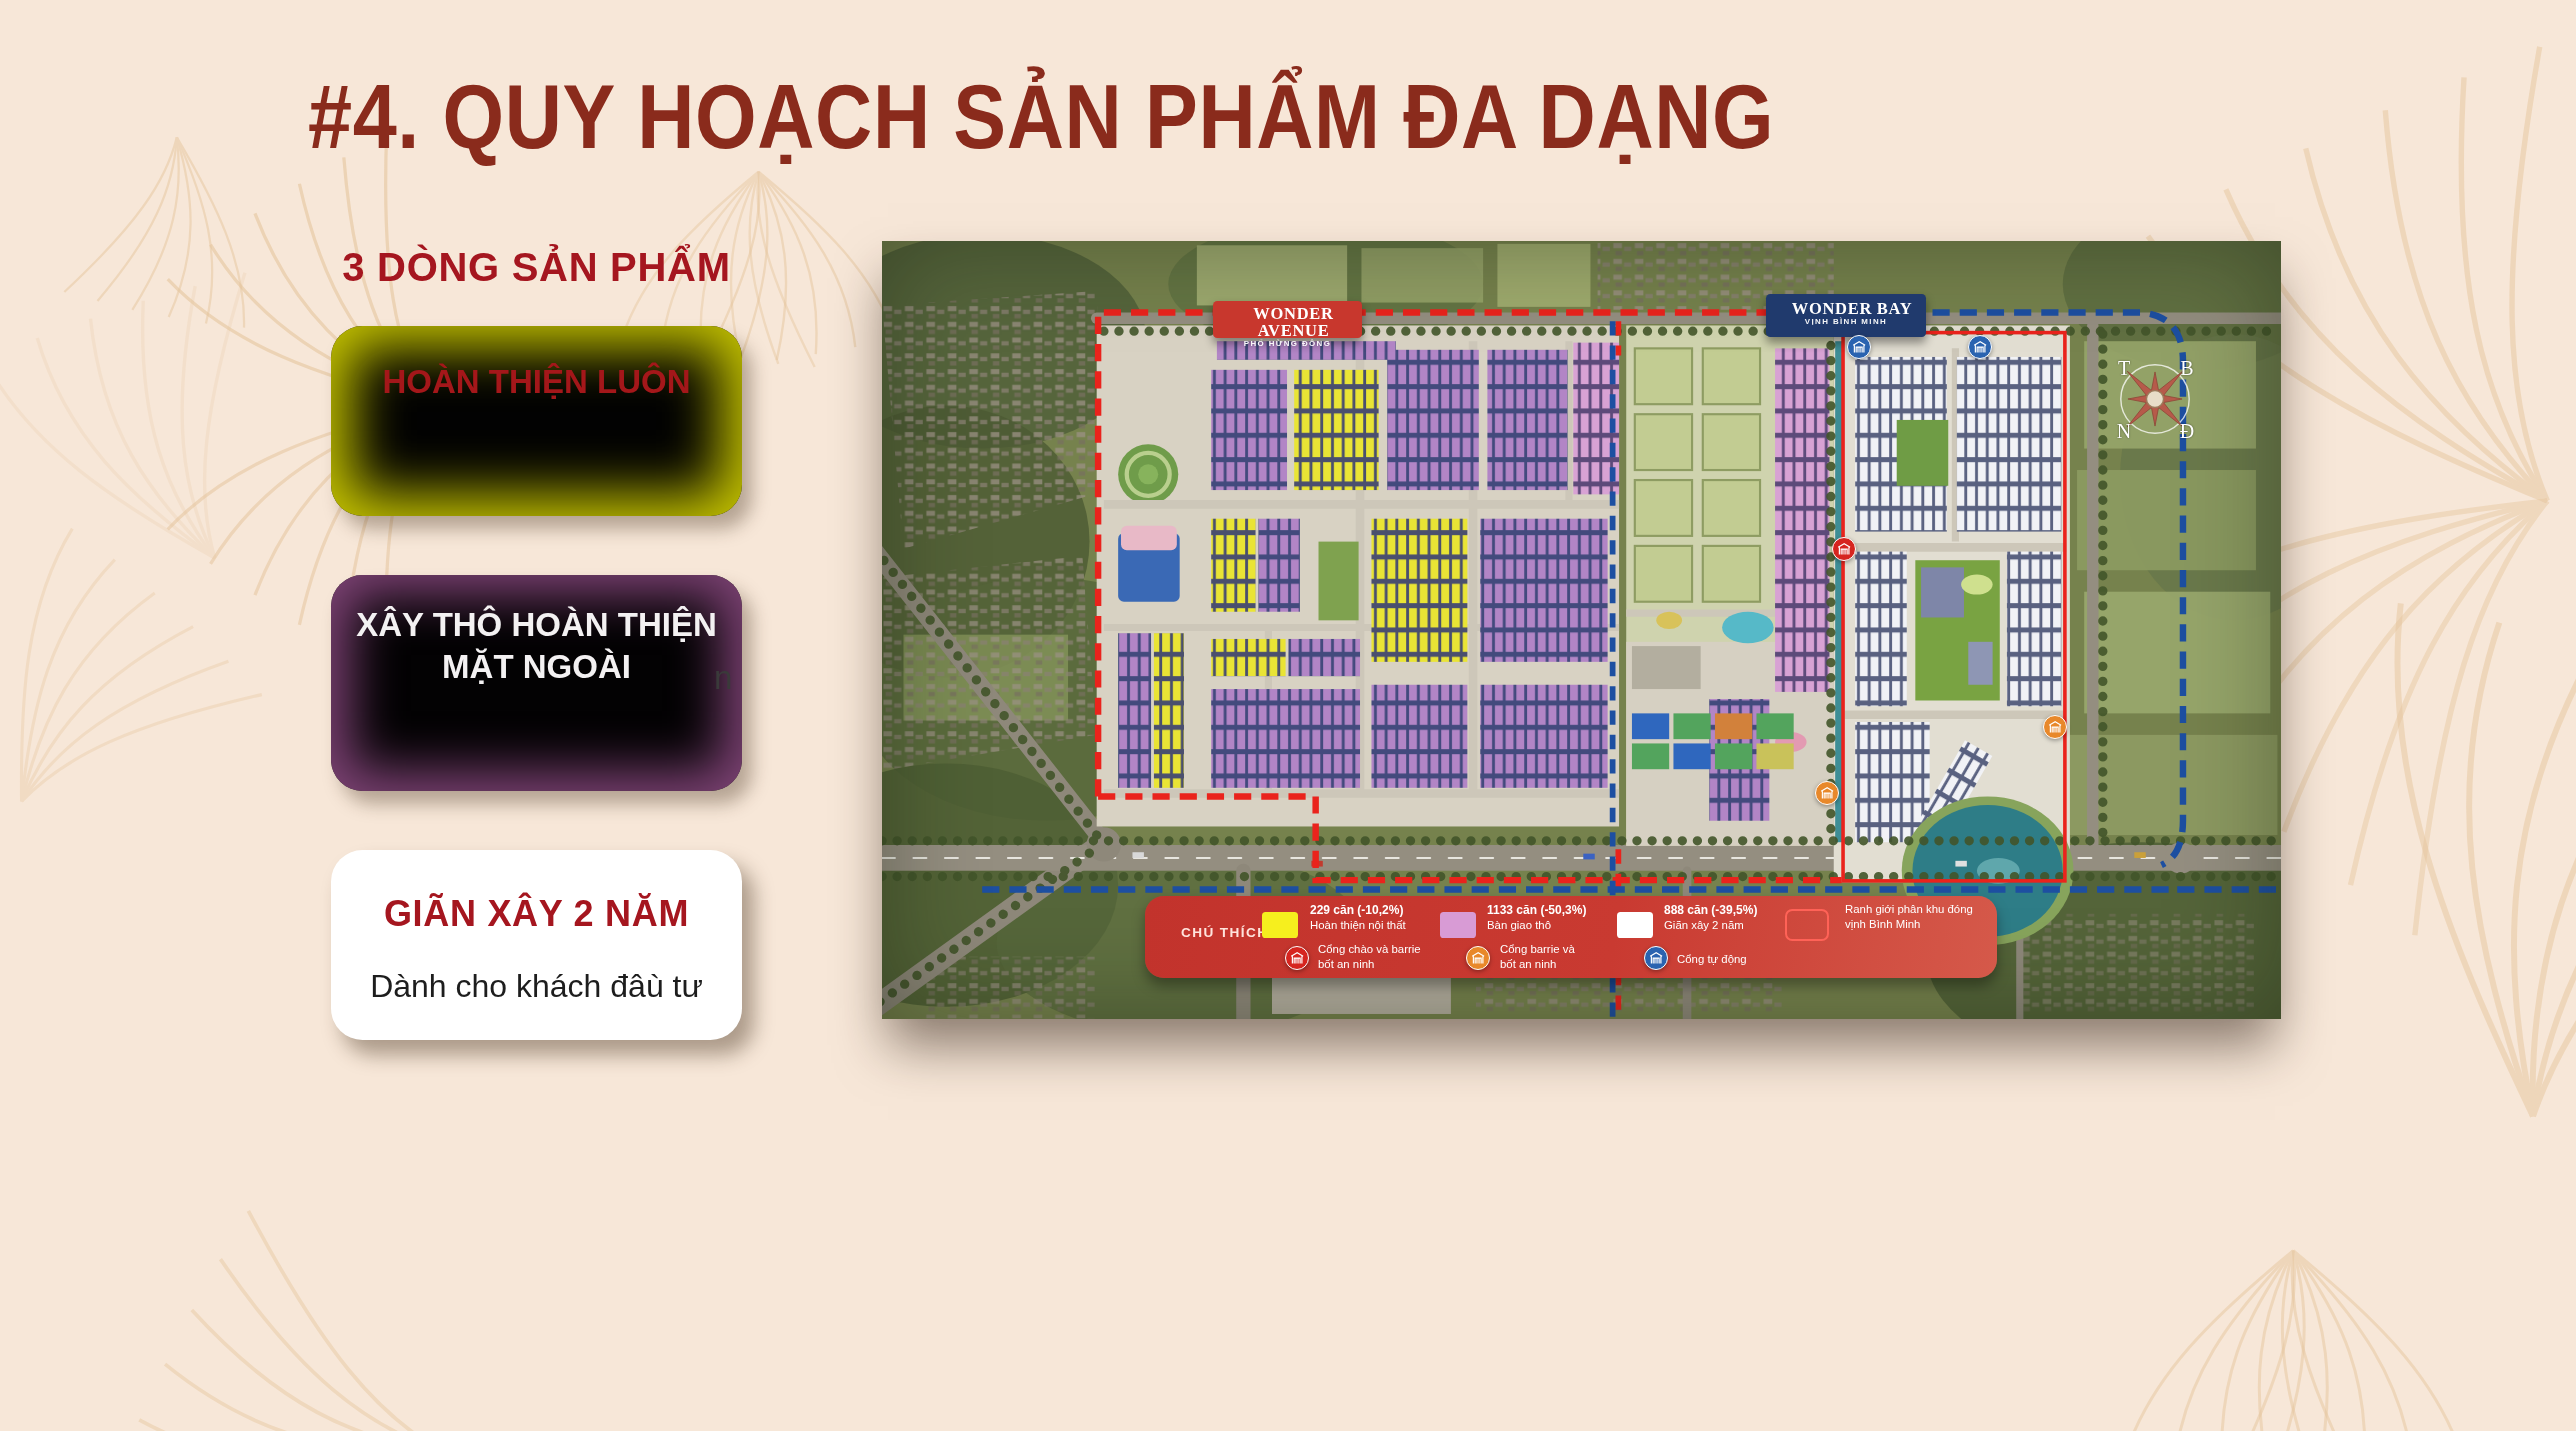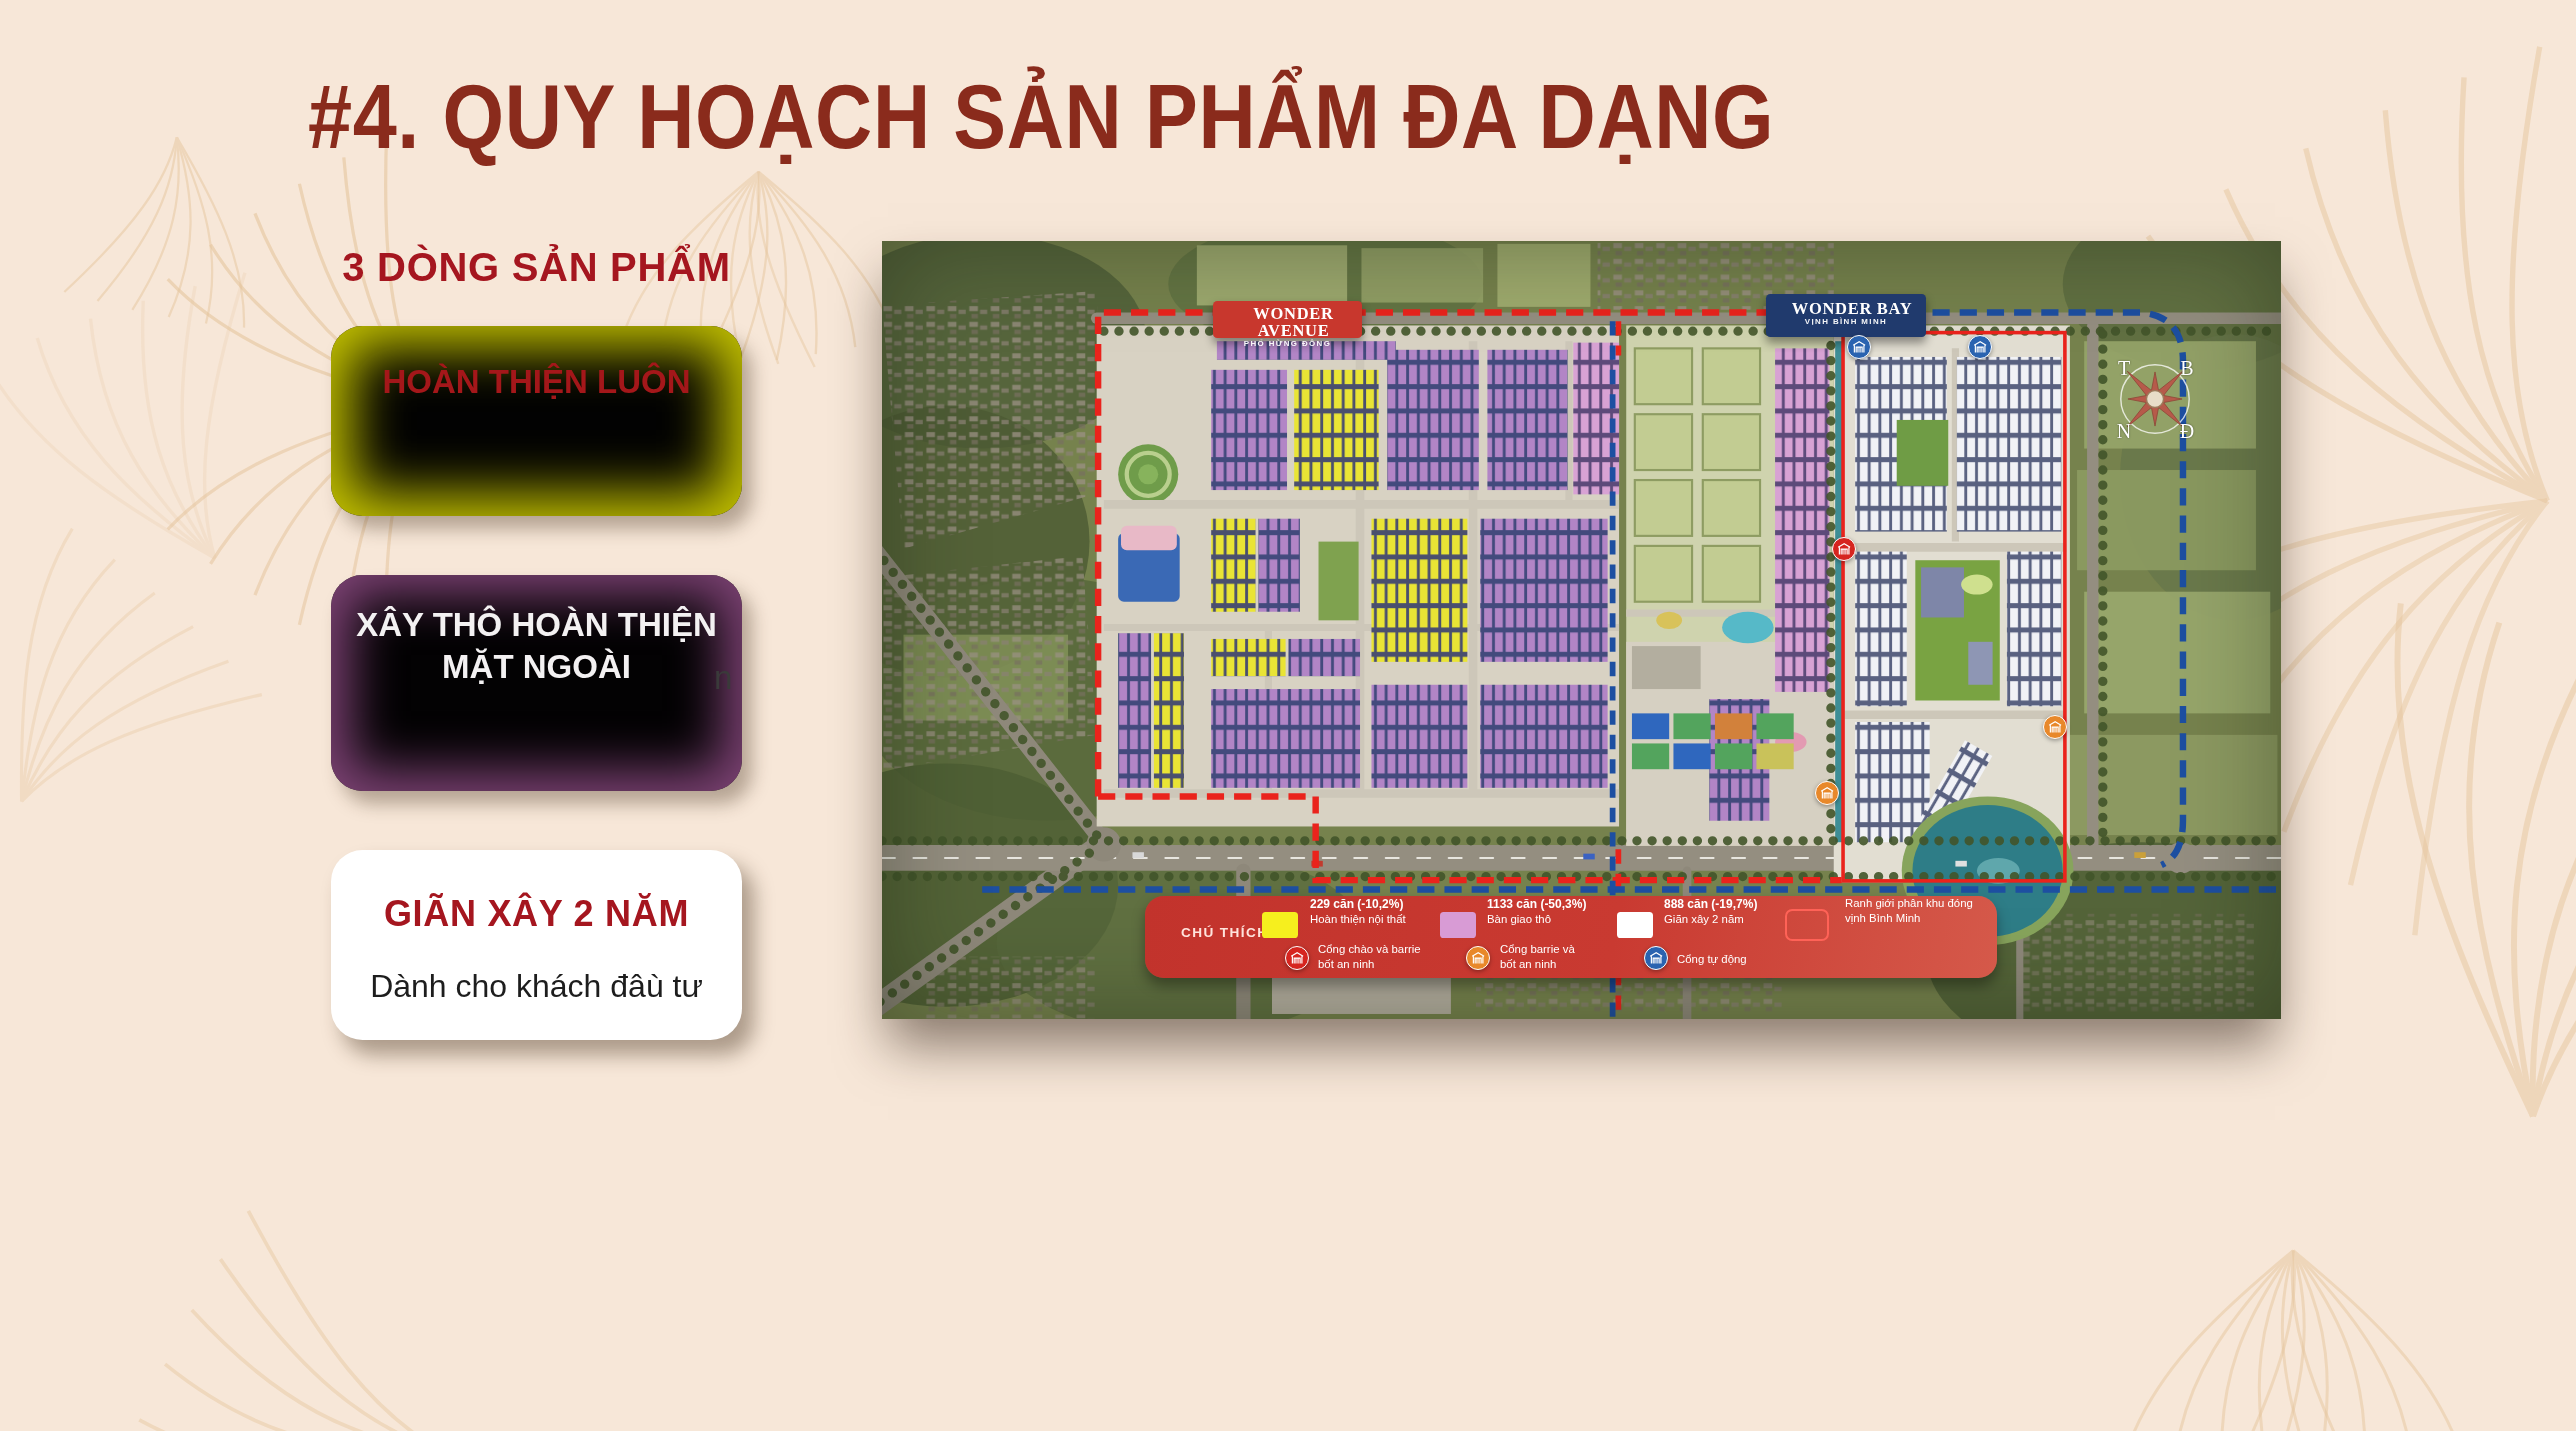--- a/index.html
+++ b/index.html
@@ -45,21 +45,21 @@
   .banner-title { font-family:"Liberation Serif", serif; font-weight:bold; font-size:16.5px; letter-spacing:0.7px; line-height:1.05;margin-left:12px; }
   .banner-sub { font-size:7.9px; font-weight:bold; letter-spacing:1.4px; opacity:.95; }
 
   
   .legend { position:absolute; left:263px; top:655px; width:852px; height:82px; z-index:4;
             background:linear-gradient(100deg,#c2332c 0%, #c93a31 55%, #d5594a 100%);
             border-radius:18.6px; color:#fff; box-shadow:0 7.2px 13px rgba(0,0,0,.35); }
   .legend-label { position:absolute; left:36px; top:29px; font-size:13.6px; font-weight:bold; letter-spacing:1.4px; color:#ffe3dc; }
   .lg-swatch { position:absolute; width:36px; height:26px; border-radius:3.6px; top:15.7px; }
   .lg-outline { position:absolute; width:44px; height:31.5px; top:13px; border:2.9px solid #ff6257; border-radius:7.2px; }
-  .lg-text { position:absolute; top:0; font-size:12px; line-height:1.35; font-weight:bold; white-space:nowrap; }
+  .lg-text { position:absolute; top:6px; font-size:12px; line-height:1.35; font-weight:bold; white-space:nowrap; }
   .lg-text .l2 { font-weight:400; font-size:11.4px; }
   .gate { width:24px; height:24px; border-radius:50%; border:1.4px solid #fff; display:flex;
           align-items:center; justify-content:center; box-shadow:0 1.4px 4.3px rgba(0,0,0,.35); }
   .lg-gate { position:absolute; top:50px; }
   .lg-gate-text { position:absolute; top:46px; font-size:11.4px; line-height:1.3; font-weight:400; white-space:nowrap; }
 
   
   .map-gate { position:absolute; z-index:3; }
 
   
@@ -362,21 +362,21 @@
       </div>
 
       <div class="lg-swatch" style="left: 295px; background-color: rgb(216, 155, 213);"></div>
       <div class="lg-text" style="left:342px;">
         <div>1133 căn (-50,3%)</div>
         <div class="l2">Bàn giao thô</div>
       </div>
 
       <div class="lg-swatch" style="left: 472px; background-color: rgb(255, 255, 255);"></div>
       <div class="lg-text" style="left:519px;">
-        <div>888 căn (-19,7%)</div>
+        <div>888 căn (-39,5%)</div>
         <div class="l2">Giãn xây 2 năm</div>
       </div>
 
       <div class="lg-outline" style="left:640px;"></div>
       <div class="lg-text" style="left:700px;">
         <div class="l2" style="font-weight:400">Ranh giới phân khu đóng</div>
         <div class="l2">vịnh Bình Minh</div>
       </div>
 
       <div class="gate lg-gate" style="left: 140px; background-color: rgb(214, 37, 31);">

